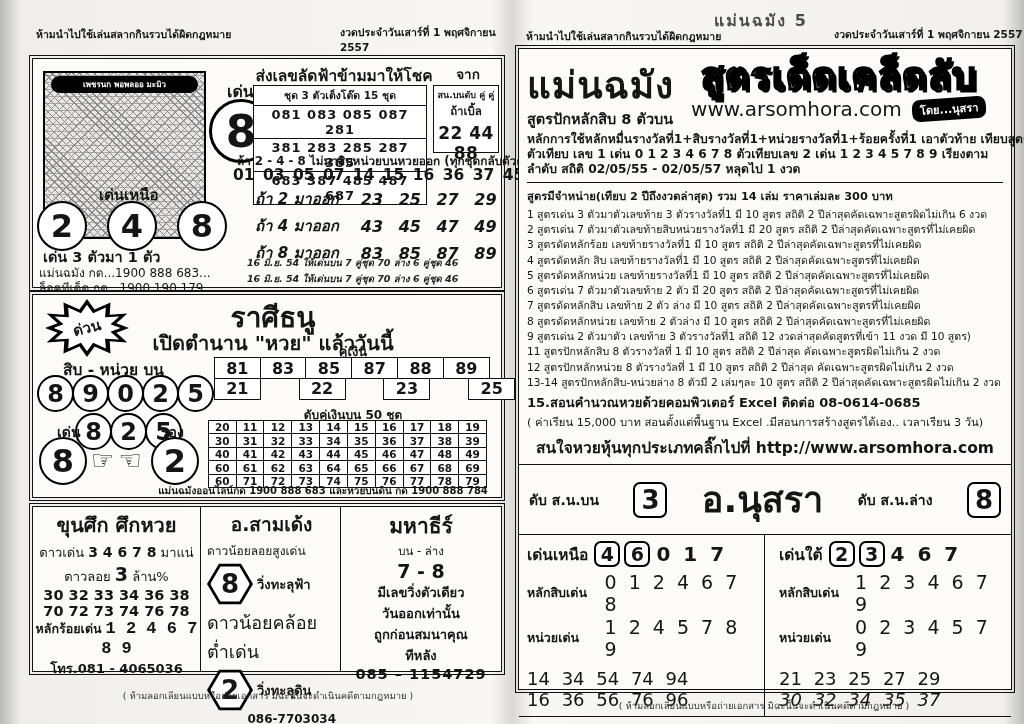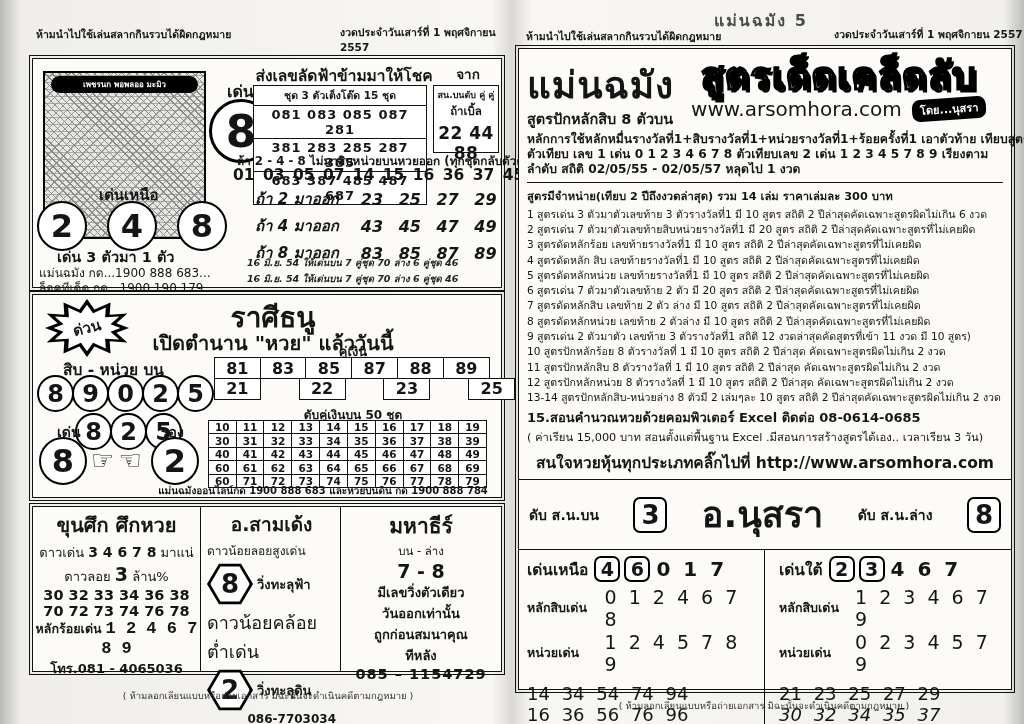--- a/index.html
+++ b/index.html
@@ -108,21 +108,21 @@
         <div class="row" style="gap:22px; margin-top:3px;">
           <span class="bold" style="font-size:15px;">ถ้า 4 มาออก</span>
           <span class="bold wsp10" style="font-size:16px;">43 45 47 49</span>
         </div>
         <div class="row" style="gap:22px; margin-top:3px;">
           <span class="bold" style="font-size:15px;">ถ้า 8 มาออก</span>
           <span class="bold wsp10" style="font-size:16px;">83 85 87 89</span>
         </div>
       </div>
 
-      <div class="abs bold" style="left:24px; top:186px; font-size:14.5px;">เด่น 3 ตัวมา 1 ตัว</div>
+      <div class="abs bold" style="left:10px; top:186px; font-size:14.5px;">เด่น 3 ตัวมา 1 ตัว</div>
       <div class="abs" style="left:6px; top:204px; font-size:12px;">แม่นฉมัง กด...1900 888 683...</div>
       <div class="abs" style="left:6px; top:219px; font-size:12px;">ล็อคทีเด็ด กด...1900 190 179...</div>
       <div class="abs hist" style="left:214px; top:196px;">16 มิ.ย. 54 ให้เด่นบน 7 คู่ชุด 70 ล่าง 6 คู่ชุด 46</div>
       <div class="abs hist" style="left:214px; top:212px;">16 มิ.ย. 54 ให้เด่นบน 7 คู่ชุด 70 ล่าง 6 คู่ชุด 46</div>
     </div>
 
     <div class="abs bx" style="left:24px; top:294px; width:470px; height:204px;">
       <div class="abs starwrap" style="left:12px; top:4px;">
         <div class="star"></div>
           <div class="star-in"></div>
@@ -162,21 +162,21 @@
             <span>22</span>
             <span>23</span>
             <span>25</span>
             <span>27</span>
             <span>29</span>
           </div>
       </div>
       <div class="abs bold ctr" style="left:180px; top:110px; width:280px; font-size:12px;">ดับคู่เงินบน 50 ชุด</div>
       <div class="abs" style="left:176px; top:125px;">
         <div class="cellrow dab">
-            <span>10</span>
+            <span>20</span>
             <span>11</span>
             <span>12</span>
             <span>13</span>
             <span>14</span>
             <span>15</span>
             <span>16</span>
             <span>17</span>
             <span>18</span>
             <span>19</span>
           </div>
@@ -329,21 +329,20 @@
 
       <div class="cat-line">1 สูตรเด่น 3 ตัวมาตัวเลขท้าย 3 ตัวรางวัลที่1     มี 10 สูตร สถิติ 2 ปีล่าสุดคัดเฉพาะสูตรผิดไม่เกิน 6 งวด</div>
           <div class="cat-line">2 สูตรเด่น 7 ตัวมาตัวเลขท้ายสิบหน่วยรางวัลที่1 มี 20 สูตร สถิติ 2 ปีล่าสุดคัดเฉพาะสูตรที่ไม่เคยผิด</div>
           <div class="cat-line">3 สูตรดัดหลักร้อย เลขท้ายรางวัลที่1      มี 10 สูตร สถิติ 2 ปีล่าสุดคัดเฉพาะสูตรที่ไม่เคยผิด</div>
           <div class="cat-line">4 สูตรดัดหลัก สิบ  เลขท้ายรางวัลที่1    มี 10 สูตร สถิติ 2 ปีล่าสุดคัดเฉพาะสูตรที่ไม่เคยผิด</div>
           <div class="cat-line">5 สูตรดัดหลักหน่วย เลขท้ายรางวัลที่1   มี 10 สูตร สถิติ 2 ปีล่าสุดคัดเฉพาะสูตรที่ไม่เคยผิด</div>
           <div class="cat-line">6 สูตรเด่น 7 ตัวมาตัวเลขท้าย 2 ตัว      มี 20 สูตร สถิติ 2 ปีล่าสุดคัดเฉพาะสูตรที่ไม่เคยผิด</div>
           <div class="cat-line">7 สูตรดัดหลักสิบ เลขท้าย 2 ตัว ล่าง     มี 10 สูตร สถิติ 2 ปีล่าสุดคัดเฉพาะสูตรที่ไม่เคยผิด</div>
           <div class="cat-line">8 สูตรดัดหลักหน่วย เลขท้าย 2 ตัวล่าง  มี 10 สูตร สถิติ 2 ปีล่าสุดคัดเฉพาะสูตรที่ไม่เคยผิด</div>
           <div class="cat-line">9 สูตรเด่น 2 ตัวมาตัว เลขท้าย 3 ตัวรางวัลที่1 สถิติ 12 งวดล่าสุดคัดสูตรที่เข้า 11 งวด มี 10 สูตร)</div>
-          <div class="cat-line">10 สูตรปักหลักร้อย 8 ตัวรางวัลที่ 1      มี 10 สูตร สถิติ 2 ปีล่าสุด คัดเฉพาะสูตรผิดไม่เกิน 2 งวด</div>
           <div class="cat-line">11 สูตรปักหลักสิบ 8 ตัวรางวัลที่ 1       มี 10 สูตร สถิติ 2 ปีล่าสุด คัดเฉพาะสูตรผิดไม่เกิน 2 งวด</div>
           <div class="cat-line">12 สูตรปักหลักหน่วย 8 ตัวรางวัลที่ 1   มี 10 สูตร สถิติ 2 ปีล่าสุด คัดเฉพาะสูตรผิดไม่เกิน 2 งวด</div>
           <div class="cat-line">13-14 สูตรปักหลักสิบ-หน่วยล่าง 8 ตัวมี 2 เล่มๆละ 10 สูตร สถิติ 2 ปีล่าสุดคัดเฉพาะสูตรผิดไม่เกิน 2 งวด</div>
         </div>
       <div class="bold" style="font-size:13px; margin-top:2px;">15.สอนคำนวณหวยด้วยคอมพิวเตอร์ Excel  ติดต่อ 08-0614-0685</div>
       <div style="font-size:11.3px;">( ค่าเรียน 15,000 บาท สอนตั้งแต่พื้นฐาน Excel .มีสอนการสร้างสูตรได้เอง..  เวลาเรียน 3 วัน)</div>
 
       <div class="bold ctr" style="font-size:15.5px; margin:4px -8px 0 -8px; border-bottom:1.5px solid #111; padding-bottom:4px;">สนใจหวยหุ้นทุกประเภทคลิ๊กไปที่ http://www.arsomhora.com</div>
 
       <div class="row" style="margin:4px -8px 0 -8px; border-bottom:1.5px solid #111; padding:2px 10px 6px 10px; justify-content:space-between;">

